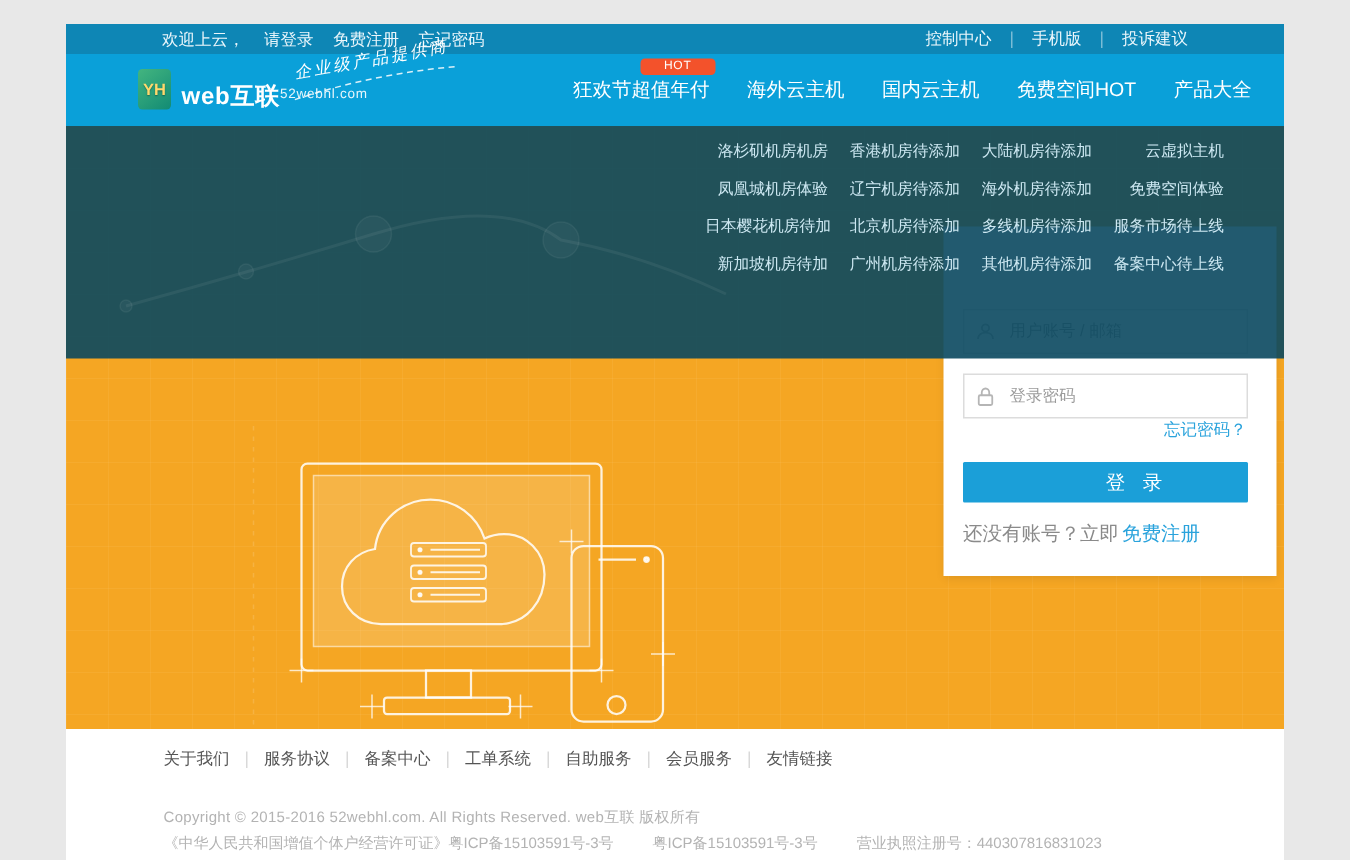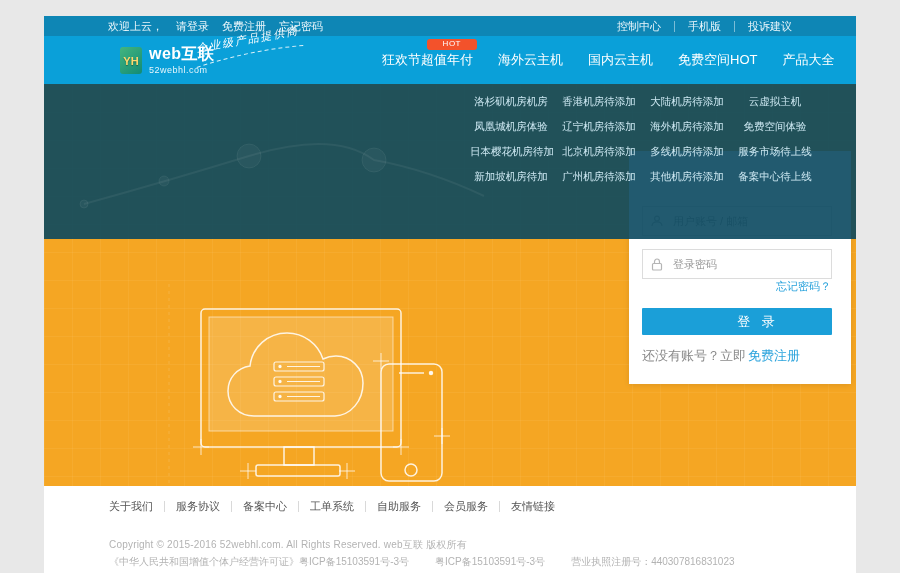--- a/index.html
+++ b/index.html
@@ -12,25 +12,25 @@
   .topbar-inner{height:100%;padding:0 64px;display:flex;align-items:center;font-size:11px;color:#eaf6fb;}
   .tb-left{display:flex;align-items:center;gap:13px;}
   .tb-left a{color:#eaf6fb;text-decoration:none;cursor:pointer;}
   .tb-right{margin-left:auto;display:flex;align-items:center;}
   .tb-right a{color:#eaf6fb;text-decoration:none;padding:0 13px;border-right:1px solid rgba(255,255,255,.45);
               line-height:11px;cursor:pointer;}
   .tb-right a:last-child{border-right:none;padding-right:0;}
 
   
   .navbar{position:absolute;top:20px;left:0;right:0;height:48px;background:#0aa0d9;z-index:6;}
-  .logo{position:absolute;left:76px;top:7px;display:flex;align-items:center;cursor:pointer;}
+  .logo{position:absolute;left:48px;top:7px;display:flex;align-items:flex-end;cursor:pointer;}
   .logo-badge{width:22px;height:27px;margin-top:3px;border-radius:3px;background:linear-gradient(140deg,#43b57f,#128b74);
               color:#ffd96d;font-size:11px;font-weight:bold;display:flex;align-items:center;justify-content:center;
               text-shadow:0 1px 1px rgba(0,0,0,.35);}
-  .logo-texts{margin-left:7px;display:flex;flex-direction:column;line-height:1;}
+  .logo-texts{margin-left:7px;display:flex;line-height:1;}
   .logo-name{color:#fff;font-size:16px;font-weight:bold;letter-spacing:.5px;margin-top:3px;}
   .logo-domain{color:rgba(255,255,255,.9);font-size:9px;margin-top:4px;letter-spacing:.5px;}
   .slogan-wrap{position:absolute;left:150px;top:6px;transform:rotate(-10deg);transform-origin:left bottom;
                color:#fff;text-align:center;width:118px;}
   .slogan{font-size:11px;font-style:italic;letter-spacing:2px;white-space:nowrap;
           font-family:"DejaVu Serif","Liberation Serif",serif;}
   .nav-menu{position:absolute;left:338px;top:0;height:48px;display:flex;align-items:center;gap:25px;
             list-style:none;margin:0;padding:0;}
   .nav-item{position:relative;color:#fff;font-size:13px;white-space:nowrap;cursor:pointer;}
   .hot-badge{position:absolute;top:-12px;right:-4px;background:#f3522b;color:#fff;font-size:8px;
@@ -59,21 +59,21 @@
              color:#fff;font-size:13px;letter-spacing:4px;cursor:pointer;border-radius:1px;
              font-family:"Liberation Sans","DejaVu Sans",sans-serif;padding-left:48px;}
   .register-row{position:absolute;left:13px;top:196px;font-size:13px;color:#8a8a8a;}
   .register-row a{color:#2aa3dc;text-decoration:none;cursor:pointer;margin-left:2px;}
 
   
   .mega-overlay{position:absolute;top:68px;left:0;right:0;height:155px;background:rgba(10,72,95,.90);
                 z-index:3;pointer-events:none;}
   .dropdown{position:absolute;left:426px;top:79px;z-index:4;display:flex;gap:6px;}
   .dd-col{width:82px;display:flex;flex-direction:column;gap:12px;text-align:center;}
-  .dd-item{font-size:10.5px;color:#cde8f2;white-space:nowrap;cursor:pointer;line-height:13px;}
+  .dd-item{font-size:10.5px;color:#cde8f2;white-space:nowrap;cursor:pointer;line-height:13px;text-align:right;}
 
   
   .footer{position:absolute;top:470px;left:0;right:0;height:103px;background:#fff;z-index:5;}
   .footer-links{position:absolute;top:15px;left:65px;font-size:11px;color:#555;display:flex;align-items:center;}
   .footer-links a{color:#555;text-decoration:none;padding:0 11px;border-right:1px solid #d9d9d9;
                   line-height:11px;cursor:pointer;white-space:nowrap;}
   .footer-links a:first-child{padding-left:0;}
   .footer-links a:last-child{border-right:none;}
   .copyright{position:absolute;top:52px;left:65px;font-size:10px;color:#b3b3b3;letter-spacing:.2px;}
   .legal{position:absolute;top:69px;left:65px;font-size:10px;color:#b3b3b3;display:flex;}

